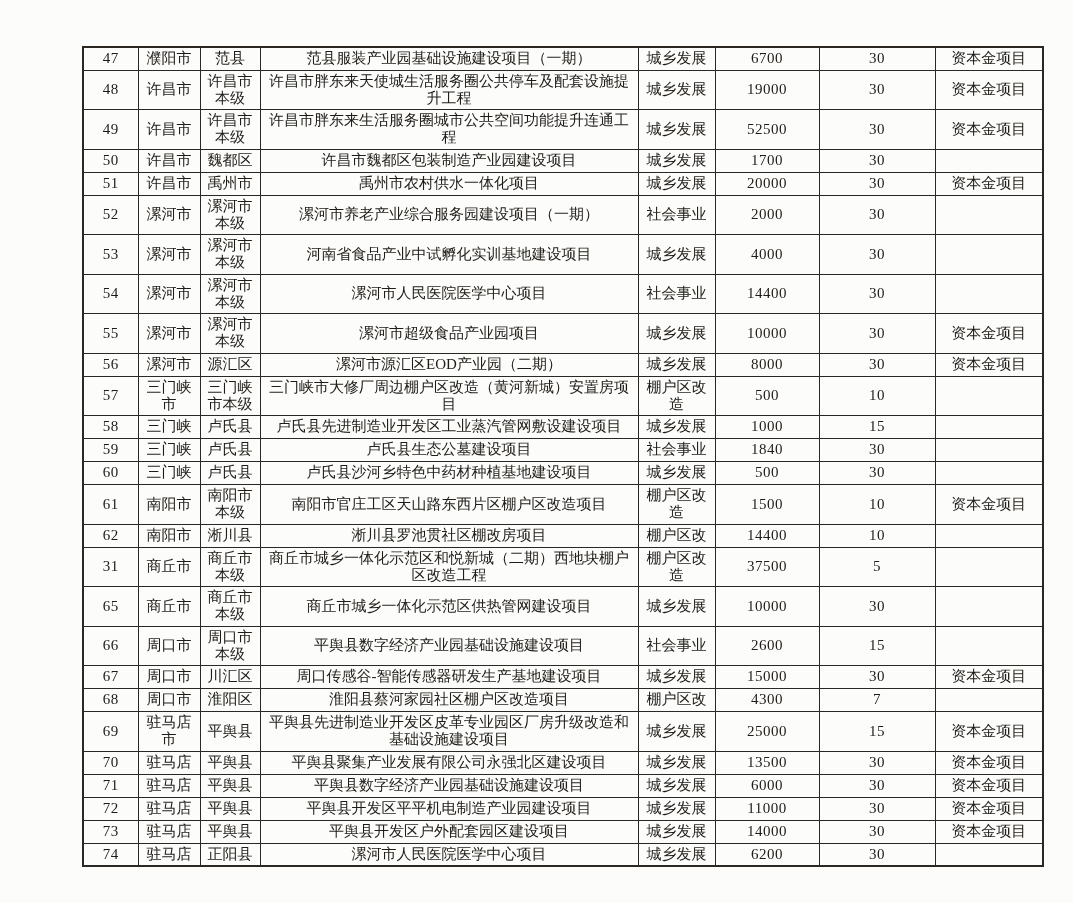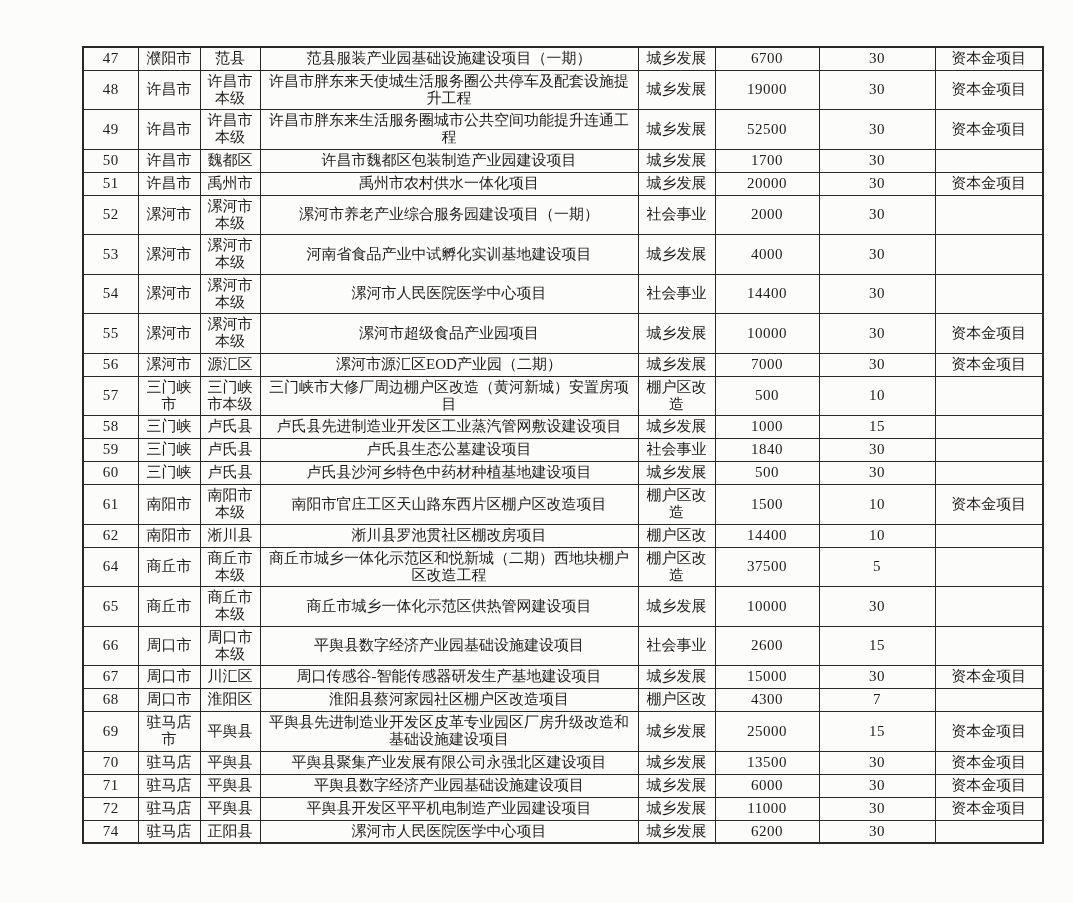--- a/index.html
+++ b/index.html
@@ -151,21 +151,21 @@
     <td class="c-amount">10000</td>
     <td class="c-term">30</td>
     <td class="c-note">资本金项目</td>
   </tr>
         <tr>
     <td class="c-no">56</td>
     <td class="c-city">漯河市</td>
     <td class="c-district">源汇区</td>
     <td class="c-project">漯河市源汇区EOD产业园（二期）</td>
     <td class="c-category">城乡发展</td>
-    <td class="c-amount">7000</td>
+    <td class="c-amount">8000</td>
     <td class="c-term">30</td>
     <td class="c-note">资本金项目</td>
   </tr>
         <tr>
     <td class="c-no">57</td>
     <td class="c-city">三门峡市</td>
     <td class="c-district">三门峡市本级</td>
     <td class="c-project">三门峡市大修厂周边棚户区改造（黄河新城）安置房项目</td>
     <td class="c-category">棚户区改造</td>
     <td class="c-amount">500</td>
@@ -216,21 +216,21 @@
     <td class="c-no">62</td>
     <td class="c-city">南阳市</td>
     <td class="c-district">淅川县</td>
     <td class="c-project">淅川县罗池贯社区棚改房项目</td>
     <td class="c-category">棚户区改</td>
     <td class="c-amount">14400</td>
     <td class="c-term">10</td>
     <td class="c-note"></td>
   </tr>
         <tr>
-    <td class="c-no">64</td>
+    <td class="c-no">31</td>
     <td class="c-city">商丘市</td>
     <td class="c-district">商丘市本级</td>
     <td class="c-project">商丘市城乡一体化示范区和悦新城（二期）西地块棚户区改造工程</td>
     <td class="c-category">棚户区改造</td>
     <td class="c-amount">37500</td>
     <td class="c-term">5</td>
     <td class="c-note"></td>
   </tr>
         <tr>
     <td class="c-no">65</td>
@@ -306,20 +306,30 @@
     <td class="c-no">72</td>
     <td class="c-city">驻马店</td>
     <td class="c-district">平舆县</td>
     <td class="c-project">平舆县开发区平平机电制造产业园建设项目</td>
     <td class="c-category">城乡发展</td>
     <td class="c-amount">11000</td>
     <td class="c-term">30</td>
     <td class="c-note">资本金项目</td>
   </tr>
         <tr>
+    <td class="c-no">73</td>
+    <td class="c-city">驻马店</td>
+    <td class="c-district">平舆县</td>
+    <td class="c-project">平舆县开发区户外配套园区建设项目</td>
+    <td class="c-category">城乡发展</td>
+    <td class="c-amount">14000</td>
+    <td class="c-term">30</td>
+    <td class="c-note">资本金项目</td>
+  </tr>
+        <tr>
     <td class="c-no">74</td>
     <td class="c-city">驻马店</td>
     <td class="c-district">正阳县</td>
     <td class="c-project">漯河市人民医院医学中心项目</td>
     <td class="c-category">城乡发展</td>
     <td class="c-amount">6200</td>
     <td class="c-term">30</td>
     <td class="c-note"></td>
   </tr>
       </tbody>

